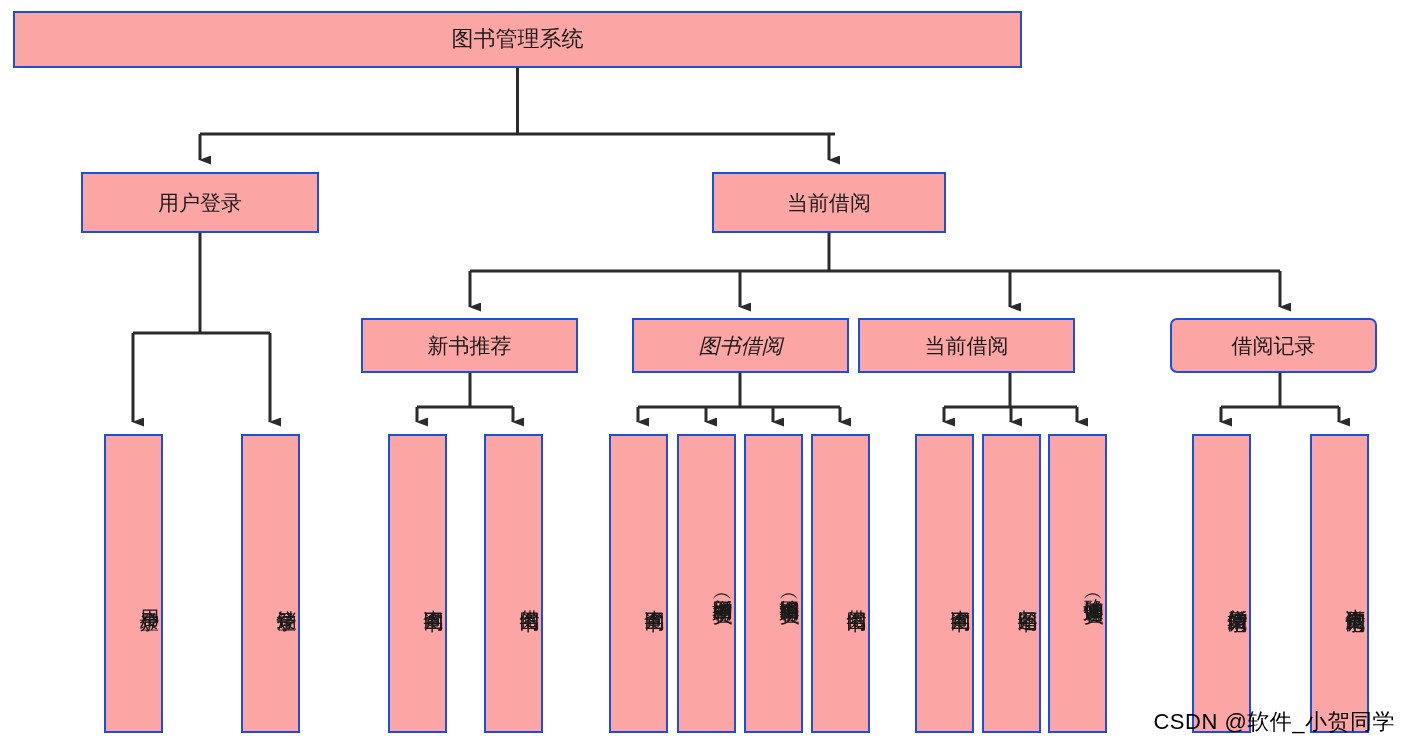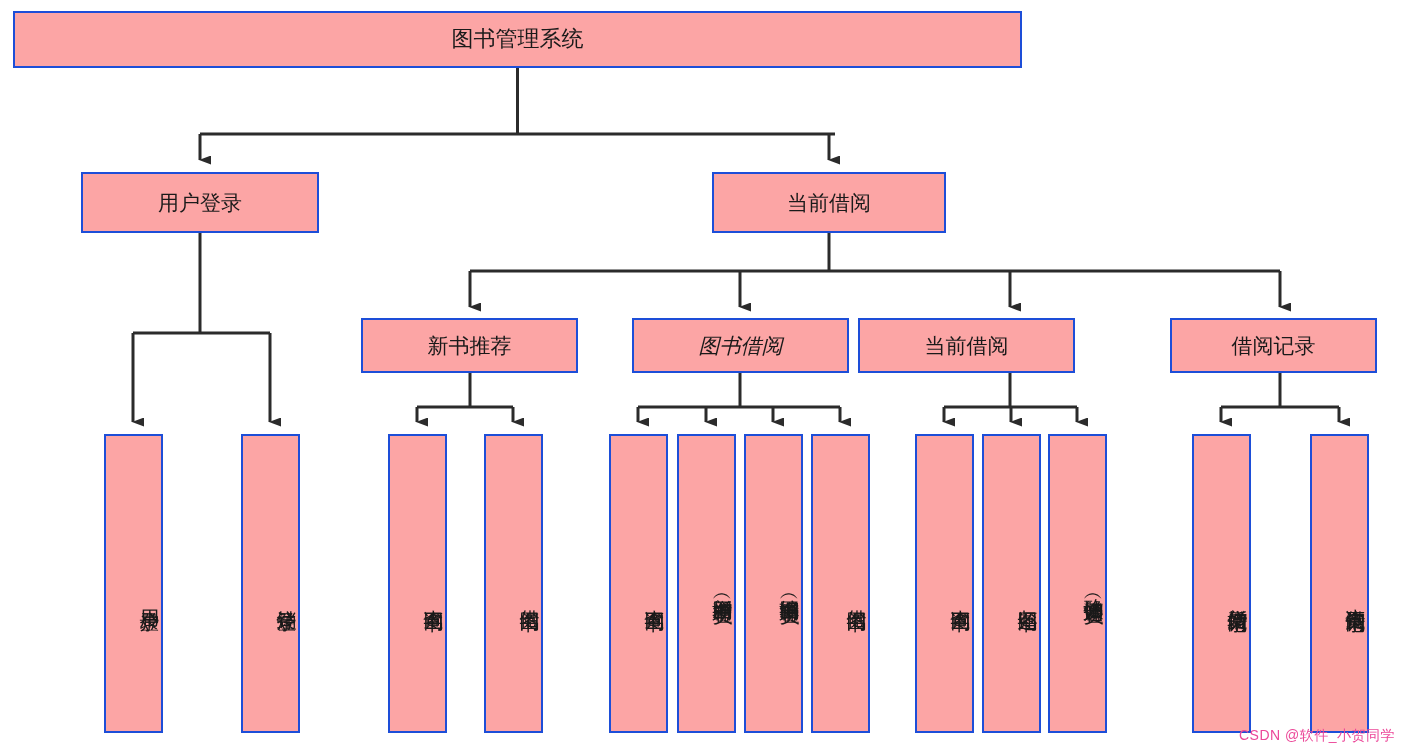--- a/index.html
+++ b/index.html
@@ -57,23 +57,23 @@
     position: absolute;
     left: 0;
     top: 0;
     width: 1405px;
     height: 747px;
     pointer-events: none;
   }
   #watermark {
     position: absolute;
     right: 10px;
-    bottom: 2px;
-    font-size: 14px;
-    color: #ec4899;
+    bottom: 10px;
+    font-size: 22px;
+    color: #000000;
     letter-spacing: 0.5px;
     white-space: nowrap;
   }
 </style>
 </head>
 <body>
 
 <div id="canvas">
 
   <svg id="wires" viewBox="0 0 1405 747">
@@ -139,21 +139,21 @@
 
   <div class="node level-3" style="left:361px; top:318px; width:217px; height:55px;">
     <span>新书推荐</span>
   </div>
   <div class="node level-3" style="left:632px; top:318px; width:217px; height:55px;font-style:italic;">
     <span>图书借阅</span>
   </div>
   <div class="node level-3" style="left:858px; top:318px; width:217px; height:55px;">
     <span>当前借阅</span>
   </div>
-  <div class="node level-3" style="left:1170px; top:318px; width:207px; height:55px;">
+  <div class="node level-3" style="left:1170px; top:318px; width:207px; height:55px;border-radius:7px;">
     <span>借阅记录</span>
   </div>
 
   <div class="node leaf" style="left:104px; top:434px; width:59px; height:299px;">
     <span class="leaf-text">用户登录</span>
   </div>
   <div class="node leaf" style="left:241px; top:434px; width:59px; height:299px;">
     <span class="leaf-text">注销登录</span>
   </div>
   <div class="node leaf" style="left:388px; top:434px; width:59px; height:299px;">

